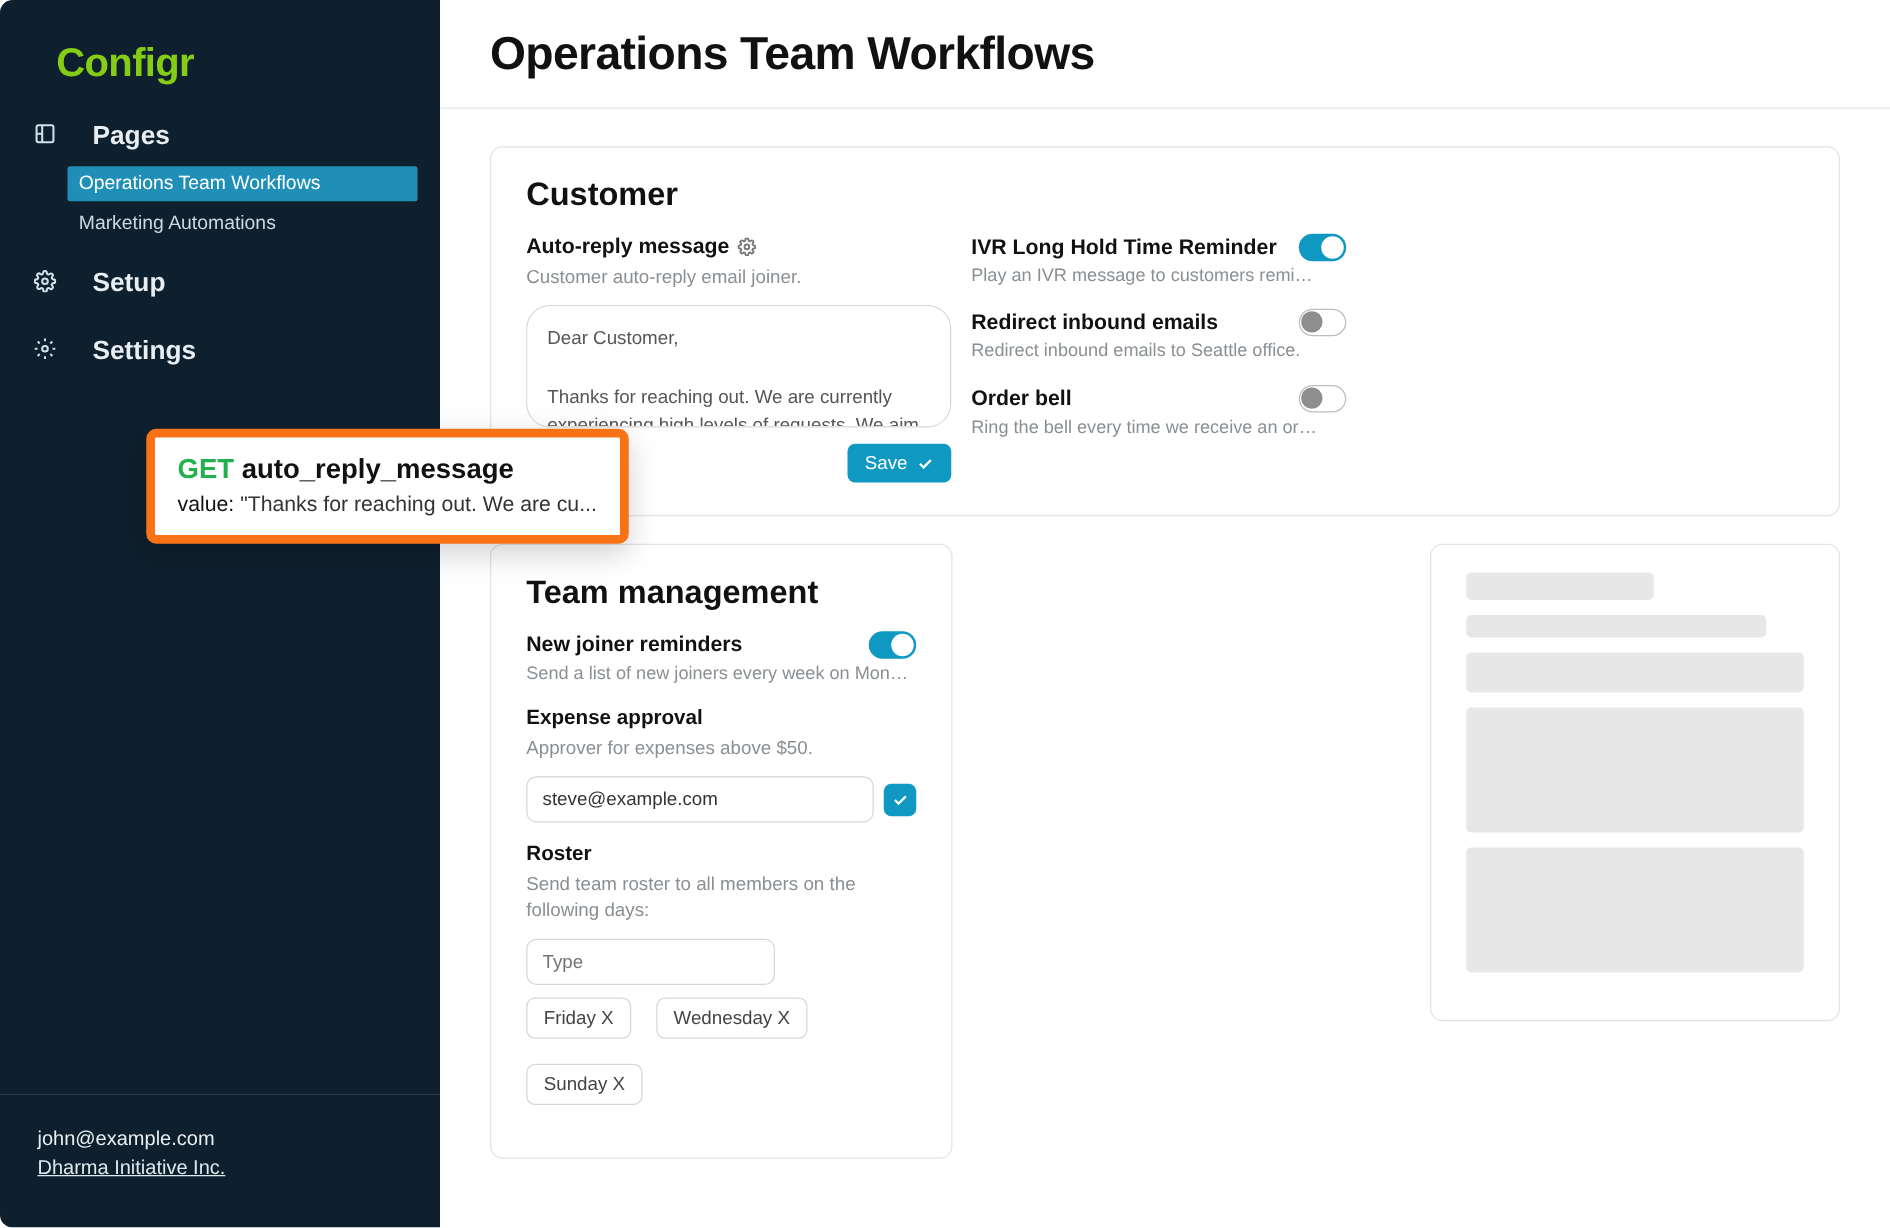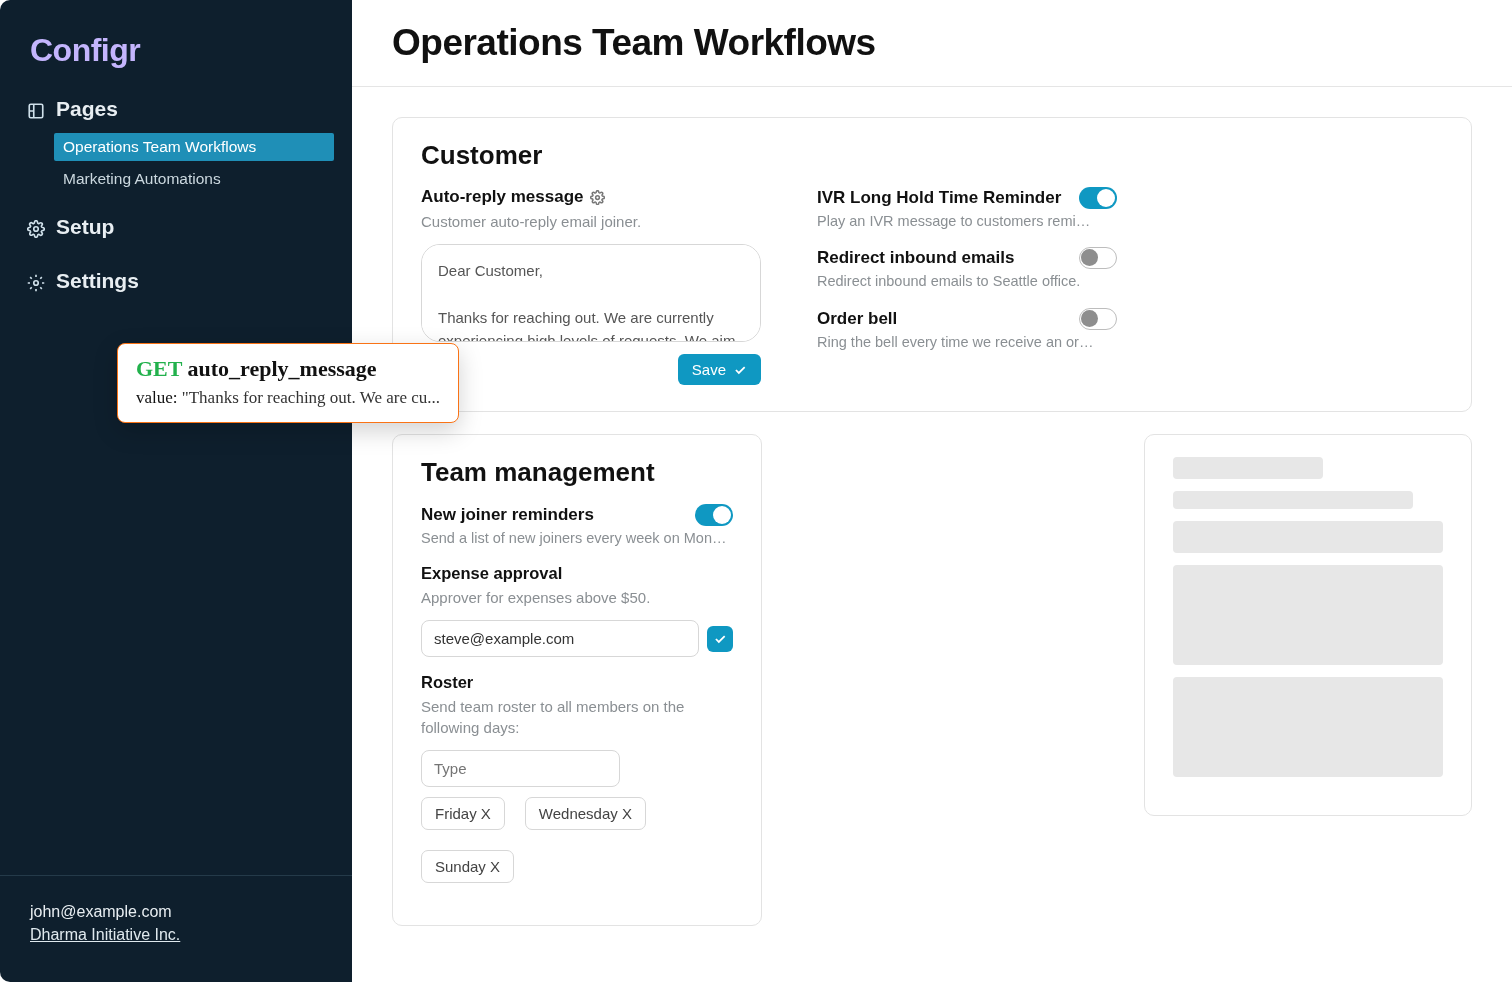--- a/index.html
+++ b/index.html
@@ -1,42 +1,42 @@
 <!DOCTYPE html>
 <html><head>
 <meta charset="utf-8">
 <style>
   * { box-sizing: border-box; margin: 0; padding: 0; }
   html, body { width: 1512px; height: 982px; font-family: -apple-system, BlinkMacSystemFont, "Segoe UI", Helvetica, Arial, sans-serif; background: #fff; color: #111; }
   .app { display: flex; width: 1512px; height: 982px; border-radius: 10px; overflow: hidden; }
 
   
   .sidebar { width: 352px; background: #0e1f2d; color: #e8eef2; display: flex; flex-direction: column; position: relative; }
-  .brand { font-size: 32px; font-weight: 800; letter-spacing: -0.5px; padding: 32px 30px 20px 30px; color: #c4b5fd; }
+  .brand { font-size: 32px; font-weight: 800; letter-spacing: -0.5px; padding: 32px 30px 20px 30px; color: #84cc16; margin-left: 15px; }
   .nav { padding: 0 18px; flex: 1; }
   .nav-section { margin-bottom: 14px; }
-  .nav-head { display: flex; align-items: flex-end; gap: 10px; font-size: 21px; font-weight: 700; color: #e8eef2; padding: 8px 8px; cursor: pointer; }
+  .nav-head { display: flex; align-items: flex-start; gap: 28px; font-size: 21px; font-weight: 700; color: #e8eef2; padding: 8px 8px; cursor: pointer; }
   .nav-head .ico { width: 20px; height: 20px; display: inline-flex; align-items: center; justify-content: center; color: #cfe0ea; }
   .nav-sub { margin-left: 36px; margin-top: 4px; }
   .nav-item { display: block; font-size: 15.5px; color: #cbd8df; padding: 5px 9px; border-radius: 2px; margin-bottom: 4px; cursor: pointer; }
   .nav-item.active { background: #1f8fb7; color: #fff; }
   .sidebar-footer { border-top: 1px solid #243a49; padding: 24px 30px 36px 30px; color: #e8eef2; font-size: 16px; line-height: 1.45; }
   .sidebar-footer .org { color: #dfe9ee; text-decoration: underline; }
 
   
   .main { flex: 1; background: #fff; height: 100%; overflow: hidden; }
   .page-head { padding: 22px 40px 22px 40px; border-bottom: 1px solid #e5e5e5; }
   .page-title-txt { font-size: 37px; font-weight: 800; letter-spacing: -0.5px; color: #111; }
   .content { padding: 30px 40px; display: grid; grid-template-columns: 730px 1fr; grid-template-rows: auto auto; gap: 22px; align-items: start; }
 
   
   .card { border: 1.5px solid #e3e3e3; border-radius: 10px; background: #fff; padding: 22px 28px 26px 28px; }
   .card.wide { grid-column: 1 / span 2; }
   .card h2 { font-size: 26px; font-weight: 800; margin-bottom: 16px; }
-  .card-row { display: flex; gap: 56px; margin-top: 16px; }
+  .card-row { display: flex; gap: 16px; margin-top: 16px; }
   .col { flex: 1; min-width: 0; }
 
   .field-label { font-size: 17px; font-weight: 700; display: flex; align-items: center; gap: 6px; margin-bottom: 4px; }
   .field-desc { font-size: 15px; color: #8a8f93; margin-bottom: 12px; line-height: 1.4; }
   .textarea { width: 100%; border: 1.5px solid #d7d7d7; border-radius: 19px; padding: 14px 16px; font-size: 15px; color: #555; line-height: 1.55; min-height: 98px; resize: none; font-family: inherit; }
   .save-row { display: flex; justify-content: flex-end; margin-top: 8px; }
   .btn-save { background: #0f98c2; color: #fff; border: none; border-radius: 6px; padding: 7px 14px; font-size: 15px; font-weight: 400; display: inline-flex; align-items: center; gap: 7px; cursor: pointer; }
 
   
   .toggle-row { display: flex; align-items: center; justify-content: space-between; gap: 14px; margin-bottom: 2px; }
@@ -61,21 +61,21 @@
   
   .skel { background: #e7e7e7; border-radius: 4px; }
   .skel-row { margin-bottom: 12px; }
   .skel-a { width: 150px; height: 22px; }
   .skel-b { width: 240px; height: 18px; }
   .skel-c { width: 100%; height: 32px; }
   .skel-d { width: 100%; height: 100px; }
   .skel-e { width: 100%; height: 100px; }
 
   
-  .tooltip { position: absolute; background: #fff; border: 1px solid #f97316; border-radius: 8px; box-shadow: 0 8px 24px rgba(0,0,0,0.18); padding: 12px 18px 14px 18px; font-family: Liberation Serif, serif; z-index: 50; }
+  .tooltip { position: absolute; background: #fff; border: 7px solid #f97316; border-radius: 8px; box-shadow: 0 8px 24px rgba(0,0,0,0.18); padding: 12px 18px 14px 18px; font-family: Liberation Sans, sans-serif; z-index: 50; }
   .tooltip .line1 { font-size: 22px; font-weight: 700; color: #111; white-space: nowrap; }
   .tooltip .line1 .method { color: #22b14c; }
   .tooltip .line2 { font-size: 17px; color: #333; margin-top: 6px; white-space: nowrap; }
   .tooltip .line2 .kw { color: #111; }
 
   
   svg { display: block; }
 </style>
 </head>
 <body>

